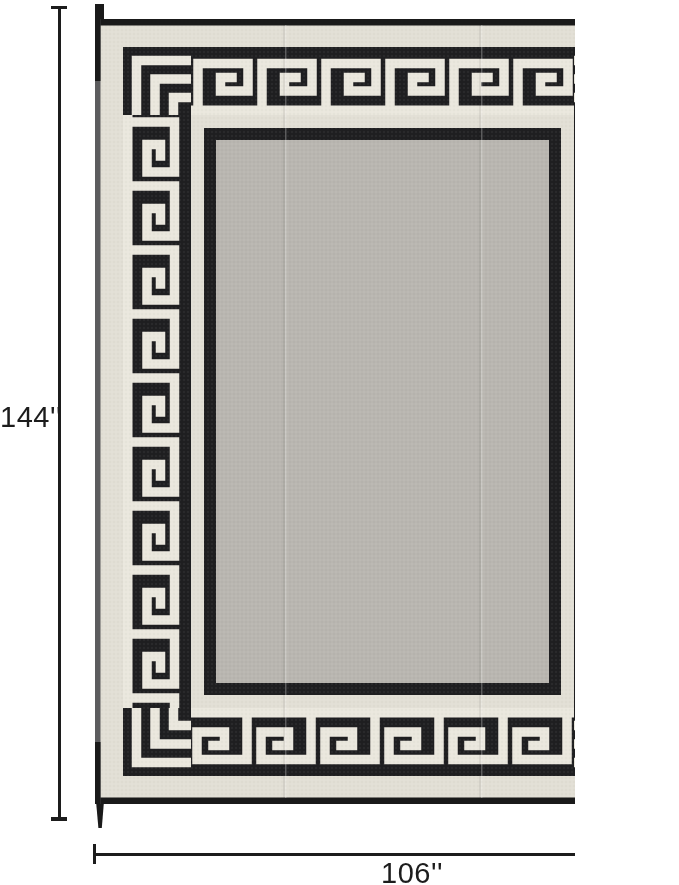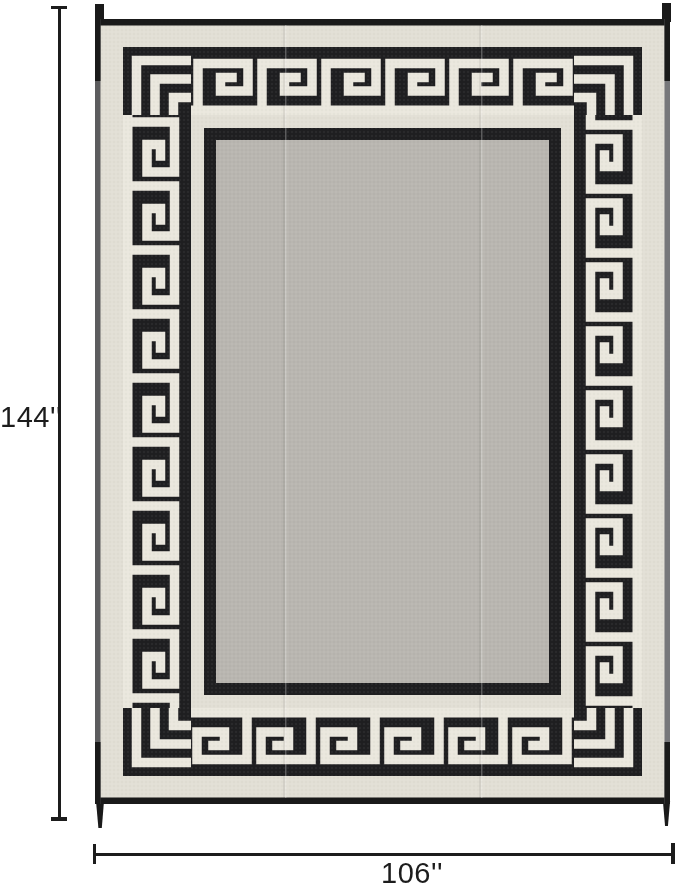--- a/index.html
+++ b/index.html
@@ -1,17 +1,17 @@
 <!DOCTYPE html>
 <html style="--page-bg: #ffffff; --band-black: #1f1f21; --beige: #e2dfd5; --line: #eae7dd; --field: #b9b6b0; --binding: #1a1a1a; --annotation: #1c1c1c;"><head>
 <meta charset="utf-8">
 <style>
   html,body{margin:0;padding:0;background:#fff;}
   .canvas{
-    position:relative;width:678px;height:885px;overflow:hidden;
+    position:relative;width:575px;height:885px;overflow:hidden;
     background:var(--page-bg,#ffffff);
     font-family:"Liberation Sans",sans-serif;
   }
   
   .dim-part{position:absolute;background:var(--annotation,#1c1c1c);}
   .v-line{left:58px;top:8px;width:3px;height:811px;}
   .v-cap-top{left:51px;top:6px;width:16px;height:3px;}
   .v-cap-bottom{left:51px;top:817px;width:16px;height:4px;}
   .h-line{left:94px;top:853px;width:580px;height:3px;}
   .h-cap-left{left:93px;top:844px;width:3px;height:20px;}

